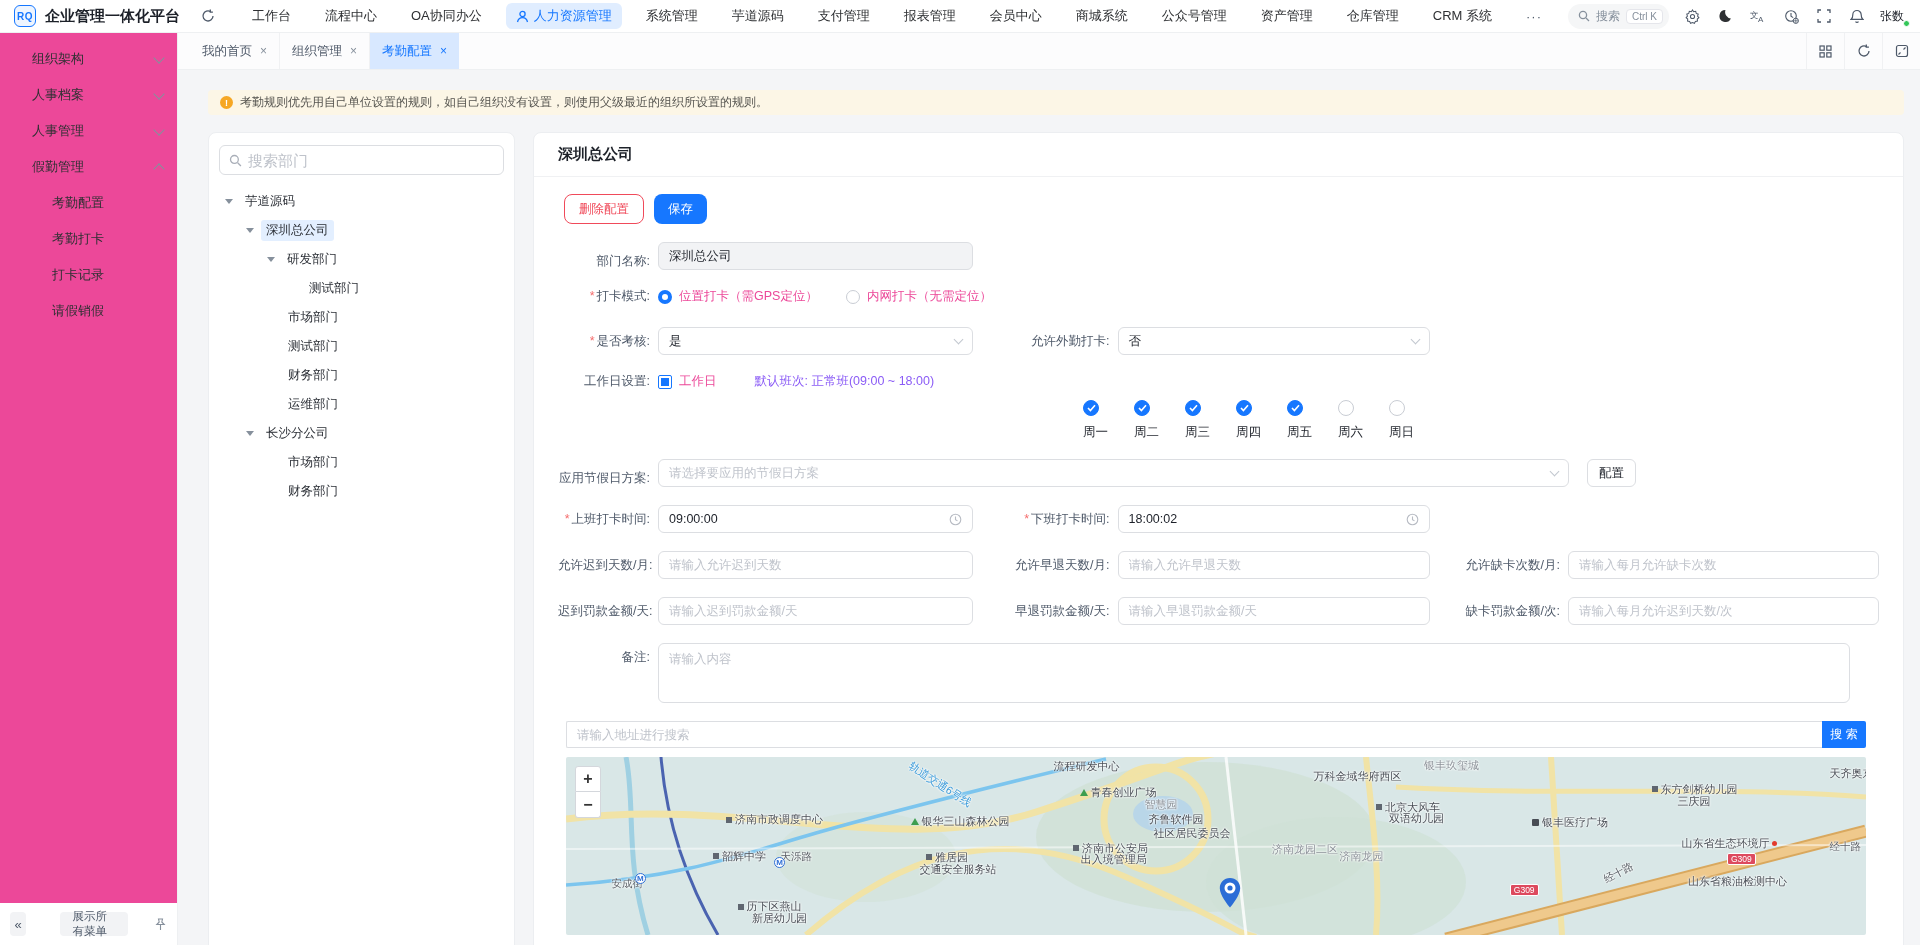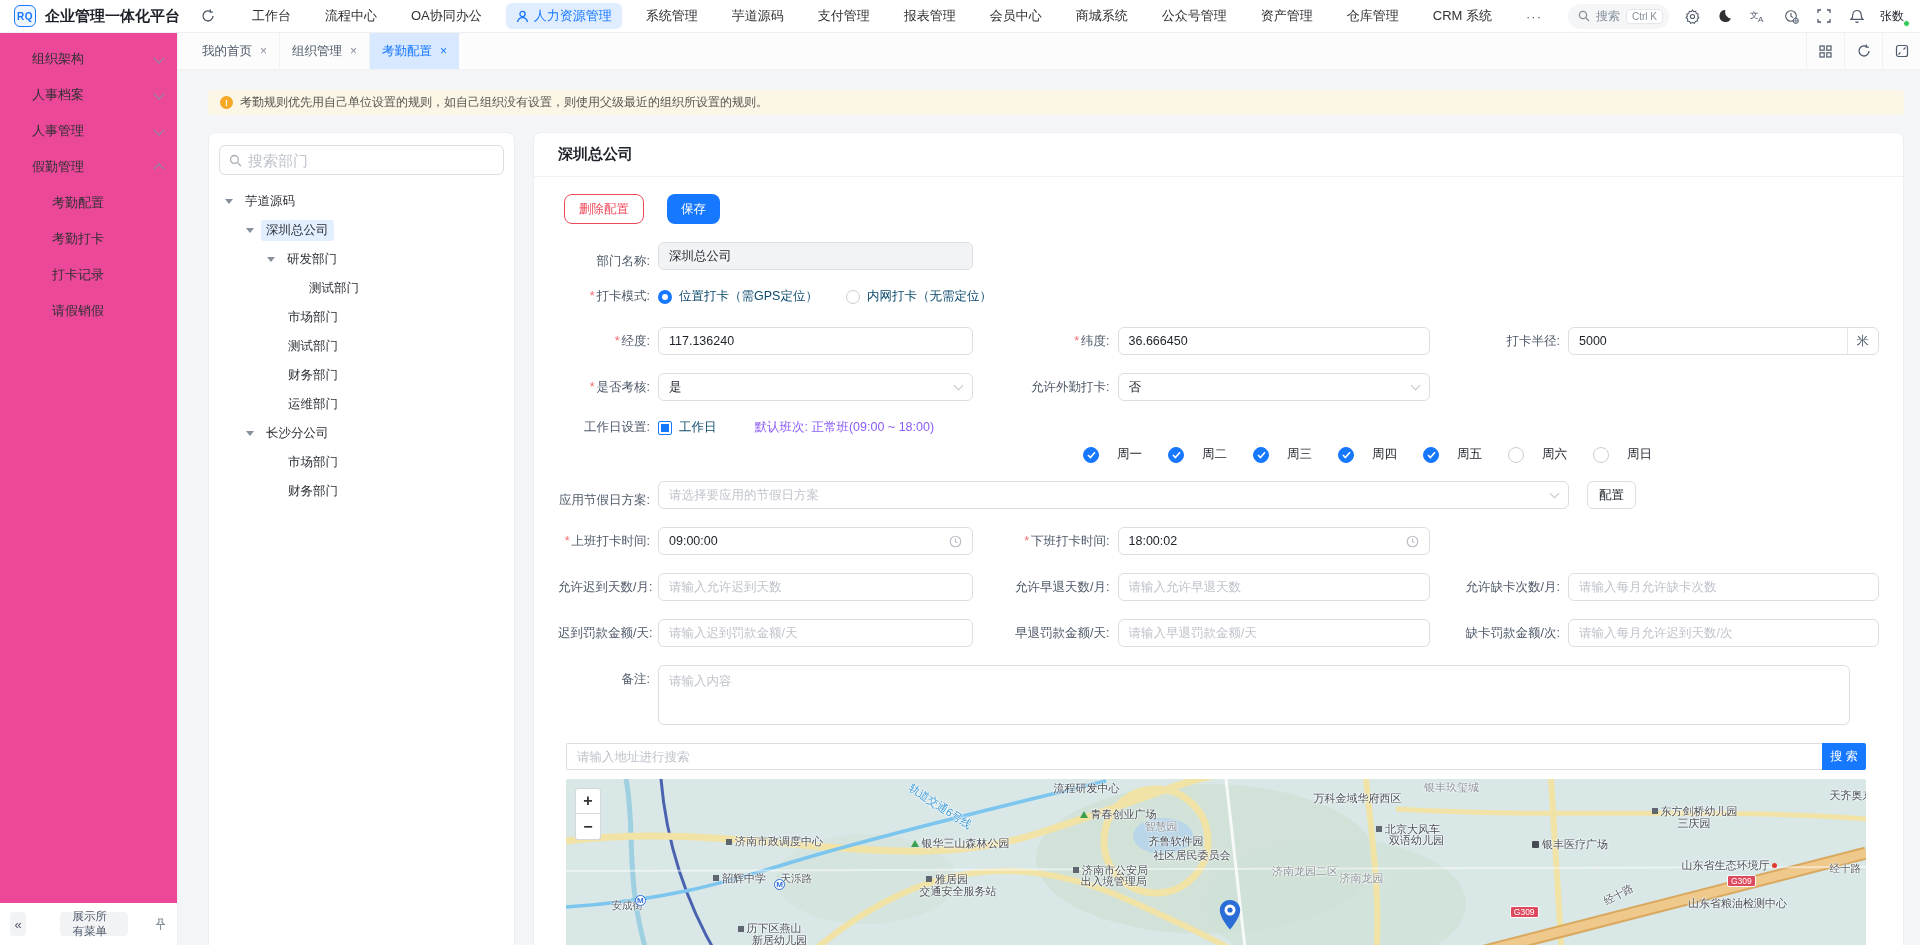--- a/index.html
+++ b/index.html
@@ -66,46 +66,46 @@
   .tree-node .nlabel { padding:2px 5px; border-radius:3px; }
   .tree-node.selected .nlabel { background:#e3efff; }
 
   
   .form-card { flex:1; background:#fff; border:1px solid #eceef1; border-radius:8px; display:flex; flex-direction:column; overflow:hidden; }
   .panel-title { padding:12px 24px; font-size:15px; font-weight:bold; border-bottom:1px solid #f0f1f3; }
   .panel-body { padding:17px 24px 0; position:relative; }
   .btn { height:30px; border-radius:8px; font-size:12.5px; display:inline-flex; align-items:center; justify-content:center; padding:0 14px; cursor:pointer; font-family:inherit; }
   .btn-danger { border:1px solid #f04a5a; color:#f04a5a; background:#fff; }
   .btn-primary { border:none; background:#1677ff; color:#fff; }
-  .btn-row { display:flex; gap:23px; margin:0 0 18px 6px; }
+  .btn-row { display:flex; gap:10px; margin:0 0 18px 6px; }
 
   .frow { display:flex; margin-bottom:18px; align-items:flex-end; }
   .row3 { display:grid; grid-template-columns:415px 438px 431px; justify-content:space-between; margin-bottom:18px; }
   .fi { display:flex; align-items:center; }
   .lbl { width:100px; text-align:right; padding-right:8px; font-size:12.5px; color:#4e5969; flex:none; white-space:nowrap; }
   .row3 .fi:nth-child(2) .lbl { width:126px; }
   .row3 .fi:nth-child(3) .lbl { width:120px; }
   .star { color:#f56c6c; margin-right:2px; }
   .inp { flex:1; height:28px; border:1px solid #dcdee2; border-radius:6px; display:flex; align-items:center; padding:0 10px; background:#fff; }
   .inp input { border:none; outline:none; width:100%; font-size:12.5px; color:#1d2129; font-family:inherit; background:transparent; }
   .inp input::placeholder { color:#bfc3cb; }
   .inp.disabled { background:#f2f3f5; }
   .inp .suffix-unit { border-left:1px solid #e5e6eb; margin-right:-10px; height:100%; display:flex; align-items:center; padding:0 9px; font-size:12.5px; color:#4e5969; }
   .select { cursor:pointer; justify-content:space-between; }
   .select .val { font-size:12.5px; color:#1d2129; }
   .select .val.ph { color:#bfc3cb; }
   .sel-chev { width:7px; height:7px; border-right:1.2px solid #c2c7cf; border-bottom:1.2px solid #c2c7cf; transform:rotate(45deg); margin-top:-3px; }
-  .radio { display:flex; align-items:center; gap:7px; margin-right:28px; cursor:pointer; font-size:12.5px; color:#0c4a6e; }
+  .radio { display:flex; align-items:center; gap:7px; margin-right:28px; cursor:pointer; font-size:12.5px; color:#ec4899; }
   .rdot { width:14px; height:14px; border-radius:50%; border:1px solid #c9cdd4; background:#fff; flex:none; }
   .rdot.on { border:4px solid #1677ff; }
   .cbox { width:14px; height:14px; border:1px solid #1677ff; border-radius:2px; display:flex; align-items:center; justify-content:center; flex:none; }
   .cbox .in { width:8px; height:8px; background:#1677ff; }
   .hint { font-size:12.5px; color:#8b5cf6; margin-left:38px; }
   .weekday-row { display:flex; gap:26px; margin:0 0 18px 525px; }
-  .wk { display:flex; align-items:flex-end; gap:18px; font-size:12.5px; cursor:pointer; }
+  .wk { display:flex; align-items:flex-start; gap:8px; font-size:12.5px; cursor:pointer;flex-direction:column; }
   .wkc { width:16px; height:16px; border-radius:50%; border:1px solid #c9cdd4; background:#fff; display:flex; align-items:center; justify-content:center; }
   .wkc.on { background:#1677ff; border-color:#1677ff; }
   .clock-ic { flex:none; margin-left:6px; }
   textarea.remark { flex:none; width:1192px; height:60px; border:1px solid #dcdee2; border-radius:6px; resize:none; font-family:inherit; font-size:12.5px; padding:7px 10px; outline:none; color:#1d2129; }
   textarea.remark::placeholder { color:#bfc3cb; }
   .cfg-btn { height:28px; border:1px solid #dcdee2; background:#fff; border-radius:6px; font-size:12.5px; color:#1d2129; padding:0 11px; margin-left:18px; cursor:pointer; font-family:inherit; flex:none; }
 
   
   .addr-row { display:flex; margin:0 0 9px 8px; width:1300px; }
   .addr-input { flex:1; height:27px; border:1px solid #dcdee2; border-right:none; border-radius:2px 0 0 2px; padding:0 10px; font-size:12.5px; font-family:inherit; outline:none; color:#1d2129; }
@@ -413,41 +413,20 @@
           <label class="radio">
               <span class="rdot on"></span>
               <span>位置打卡（需GPS定位）</span>
             </label>
           <label class="radio">
               <span class="rdot"></span>
               <span>内网打卡（无需定位）</span>
             </label>
         </div>
 
-        <div class="row3">
-          <div class="fi">
-            <span class="lbl"><span class="star">*</span><span>经度:</span></span>
-            <div class="inp">
-                <input value="117.136240" style="">
-              </div>
-          </div>
-          <div class="fi">
-            <span class="lbl"><span class="star">*</span><span>纬度:</span></span>
-            <div class="inp">
-                <input value="36.666450" style="">
-              </div>
-          </div>
-          <div class="fi">
-            <span class="lbl">打卡半径:</span>
-            <div class="inp">
-                <input value="5000" style="">
-                <span class="suffix-unit">米</span>
-              </div>
-          </div>
-        </div>
 
         <div class="row3">
           <div class="fi">
             <span class="lbl"><span class="star">*</span><span>是否考核:</span></span>
             <div class="inp select">
                 <span class="val">是</span>
                 <span class="sel-chev"></span>
               </div>
           </div>
           <div class="fi">

